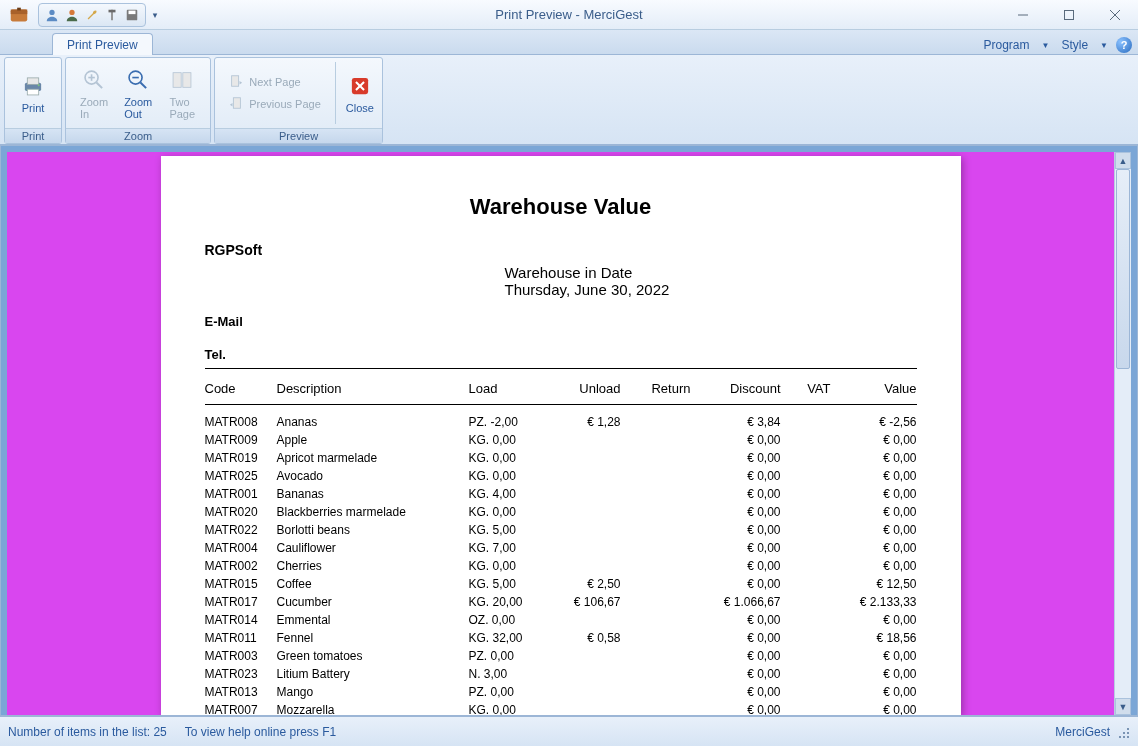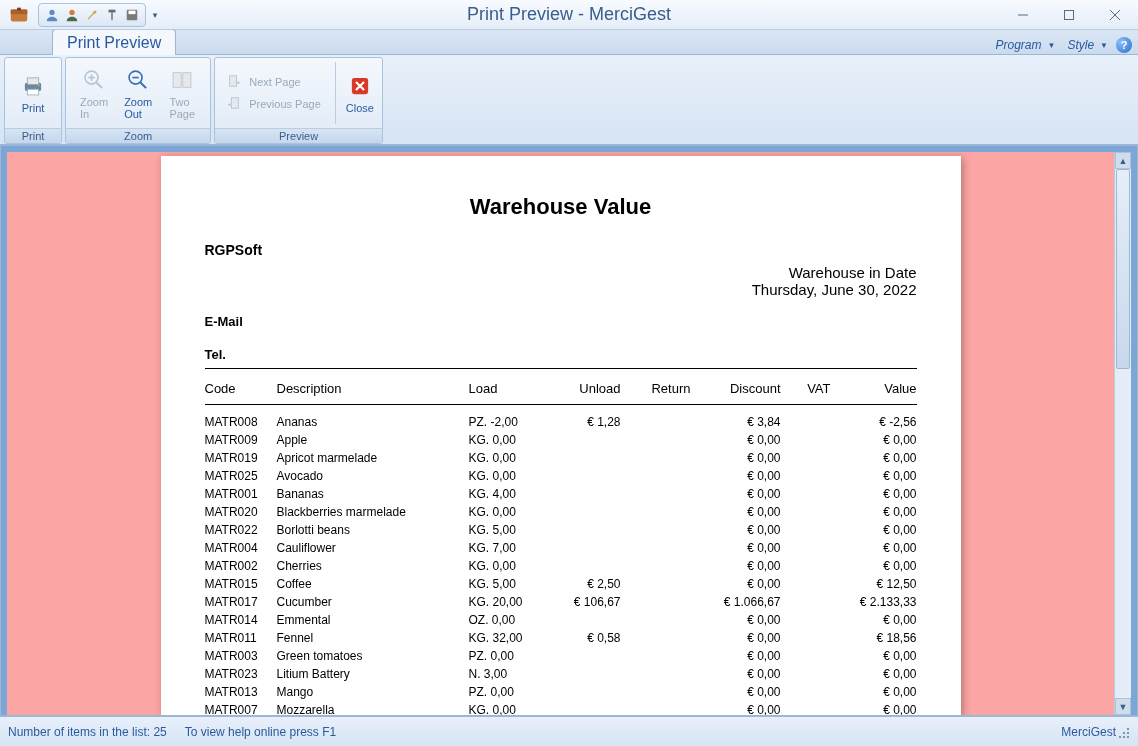--- a/index.html
+++ b/index.html
@@ -46,21 +46,21 @@
   cursor: pointer;
 }
 .qat-more {
   width: 10px; display:flex; align-items:center; justify-content:center;
   color:#3a5d8a; font-size:9px; margin-left:4px; cursor:pointer;
 }
 .title-text {
   position:absolute; left:0; right:0;
   text-align:center;
   color:#3a5d8a;
-  font-size:18px;
+  font-size:13px;
   pointer-events:none;
 }
 .window-controls {
   margin-left:auto;
   display:flex;
   height:100%;
 }
 .window-controls .wc {
   width:46px; height:100%;
   display:flex; align-items:center; justify-content:center;
@@ -76,34 +76,34 @@
   padding-left:52px;
   border-bottom:1px solid #9cb6d6;
 }
 .tab {
   background:#f4f8fd;
   border:1px solid #9cb6d6;
   border-bottom:none;
   border-radius:4px 4px 0 0;
   padding:4px 14px 3px 14px;
   color:#2a5a9e;
-  font-size:16px;
+  font-size:12px;
   cursor:pointer;
   margin-bottom:-1px;
 }
 .tab-right {
   margin-left:auto;
   display:flex;
   align-items:center;
   gap:4px;
   padding-right:6px;
   color:#2a5a9e;
 }
 .tab-right .menu-item {
-  display:flex; align-items:center; gap:6px; cursor:pointer; padding:2px 4px;font-style:italic;
+  display:flex; align-items:center; gap:12px; cursor:pointer; padding:2px 4px;
 }
 .tab-right .menu-item .caret { font-size:8px; }
 .help-icon {
   width:16px;height:16px;border-radius:50%;
   background:radial-gradient(circle at 30% 30%, #8ac1ff, #2a6cc0);
   color:#fff;font-size:11px;font-weight:bold;
   display:flex;align-items:center;justify-content:center;
   cursor:pointer;
 }
 
@@ -152,35 +152,35 @@
 .rbtn.disabled { color:#9aaab9; cursor:default; }
 .rbtn .icon { width:28px;height:28px;display:flex;align-items:center;justify-content:center;margin-bottom:2px; }
 .rbtn .icon svg { width:26px;height:26px; }
 .rbtn-small {
   display:flex; align-items:center; gap:6px;
   padding:2px 6px; cursor:pointer;
   color:#9aaab9; font-size:11px;
   border-radius:3px;
 }
 .rbtn-small .icon { width:16px;height:16px; }
-.vcol { display:flex; flex-direction:column; gap:2px; padding:4px 6px; }
+.vcol { display:flex; flex-direction:column; gap:2px; padding:4px 6px;text-align:right; }
 .sep { width:1px; background:#b8cde0; margin:4px 2px; align-self:stretch; }
 
 
 .content-wrap {
   flex:1;
   background:#7ba6d6;
   padding:6px 6px 0 6px;
   display:flex;
   overflow:hidden;
   border:1px solid #9cb6d6;
 }
 .content-inner {
   flex:1;
-  background:#fca5a5;
+  background:#d946ef;
   display:flex;
   justify-content:center;
   overflow:hidden;
   position:relative;
 }
 .paper {
   width:800px;
   background:#fff;
   box-shadow:2px 2px 8px rgba(0,0,0,0.3);
   margin-top:4px;
@@ -189,21 +189,21 @@
   color:#000;
   overflow:hidden;
 }
 .paper h1 {
   text-align:center;
   font-size:22px;
   font-weight:bold;
   margin-bottom:22px;
 }
 .company-block { font-size:14px; font-weight:bold; }
-.right-block { text-align:right; font-size:15px; margin-top:6px; }
+.right-block { text-align:left; font-size:15px; margin-top:6px; }
 .info-left { width:300px; font-size:13px; font-weight:bold; line-height:1.3; }
 .info-left div { margin-bottom:0px;margin-top:16px; }
 .divider { border-bottom:1.5px solid #000; margin:4px 0 10px 0; }
 
 .report-table { width:100%; font-size:12px; }
 .report-table .row { display:flex; padding:2px 0; }
 .report-table .head { font-size:13px; padding-bottom:4px; }
 .c-code { width:72px; }
 .c-desc { width:192px; }
 .c-load { width:82px; }
@@ -236,21 +236,21 @@
   height:30px;
   background:linear-gradient(#e8f0fa,#d6e4f4);
   border-top:1px solid #9cb6d6;
   display:flex;
   align-items:center;
   padding:0 8px;
   color:#2a5a9e;
   font-size:12px;
 }
 .statusbar .sb-item { margin-right:18px; }
-.statusbar .sb-right { margin-left:auto; display:flex; align-items:center; }
+.statusbar .sb-right { margin-left:auto; display:flex; align-items:center; gap:6px; }
 .grip {
   width:14px;height:14px;position:relative;
 }
 .grip::before {
   content:""; position:absolute; right:0; bottom:0;
   width:12px;height:12px;
   background:
     radial-gradient(circle at 10px 10px,#7a94b4 1px,transparent 1.5px),
     radial-gradient(circle at 6px 10px,#7a94b4 1px,transparent 1.5px),
     radial-gradient(circle at 10px 6px,#7a94b4 1px,transparent 1.5px),

